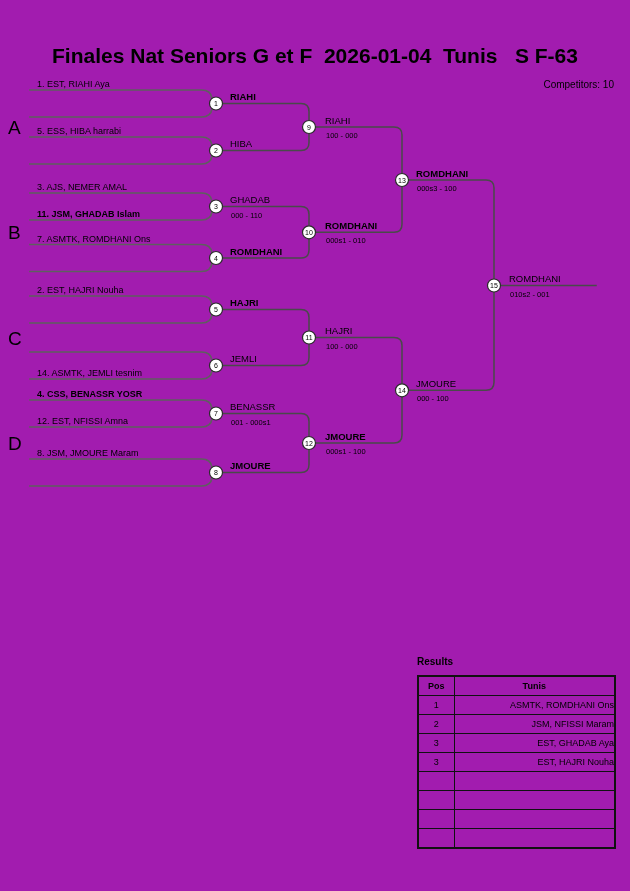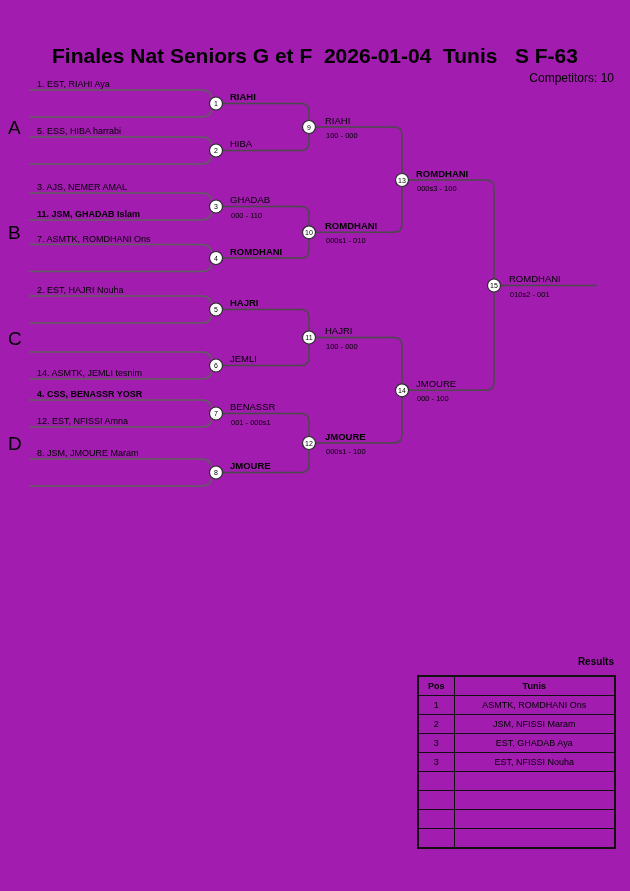--- a/index.html
+++ b/index.html
@@ -5,49 +5,49 @@
   html,body { margin:0; padding:0; background:#fff; }
   .page {
     position:relative; width:630px; height:891px; background:#a21caf;
     font-family:Liberation Sans, sans-serif; color:#000; overflow:hidden;padding-left:20px;
   }
   .title {
     position:absolute; top:44px; left:0; width:630px; text-align:center;
     font-size:21px; font-weight:bold; white-space:pre;
   }
   .competitors {
-    position:absolute; top:71px; right:36px; font-size:12px;
+    position:absolute; top:79px; right:36px; font-size:10px;
   }
   svg.bracket { position:absolute; top:0; left:0; }
   svg text { fill:#000; }
   .seed  { font-size:9px; }
   .bold  { font-weight:bold; }
   .w     { font-size:9.5px; }
   .score { font-size:7.5px; }
   .mnum  { font-size:7px; text-anchor:middle; }
   .sec   { font-size:19px; }
   path.l { fill:none; stroke:#5f5f5f; stroke-width:1.7; stroke-linecap:square; }
   path.c { fill:none; stroke:#4a4a4a; stroke-width:1.5; stroke-linecap:square; }
   circle.m { fill:#ffffff; stroke:#2b2b2b; stroke-width:1.2; }
   .results-title {
-    position:absolute; top:656px; left:417px; width:197px; text-align:right;
+    position:absolute; top:656px; left:417px; width:197px; text-align:left;
     font-size:10px; font-weight:bold;
   }
   table.results {
     position:absolute; left:417px; top:675px; width:197px;
     border-collapse:collapse; table-layout:fixed;
     border:2px solid #111;
   }
   table.results th, table.results td {
     border:1px solid #111; height:18px; font-size:9px; padding:0 0 0 0;
     overflow:hidden; white-space:nowrap;
   }
   table.results th { font-weight:bold; text-align:center; }
   td.pos { text-align:center; }
-  td.name { text-align:center; padding-left:8px; }
+  td.name { text-align:right; padding-left:8px; }
   col.cpos { width:36px; }
   col.cname { width:161px; }
 </style>
 </head>
 <body>
 
 <div class="page">
 
   <div class="title">Finales Nat Seniors G et F  2026-01-04  Tunis   S F-63</div>
   <div class="competitors">Competitors: 10</div>
@@ -186,21 +186,21 @@
     <tr>
       <td class="pos">2</td>
       <td class="name">JSM, NFISSI Maram</td>
     </tr>
     <tr>
       <td class="pos">3</td>
       <td class="name">EST, GHADAB Aya</td>
     </tr>
     <tr>
       <td class="pos">3</td>
-      <td class="name">EST, NFISSI Nouha</td>
+      <td class="name">EST, HAJRI Nouha</td>
     </tr>
     <tr>
       <td class="pos"></td>
       <td class="name"></td>
     </tr>
     <tr>
       <td class="pos"></td>
       <td class="name"></td>
     </tr>
     <tr>

